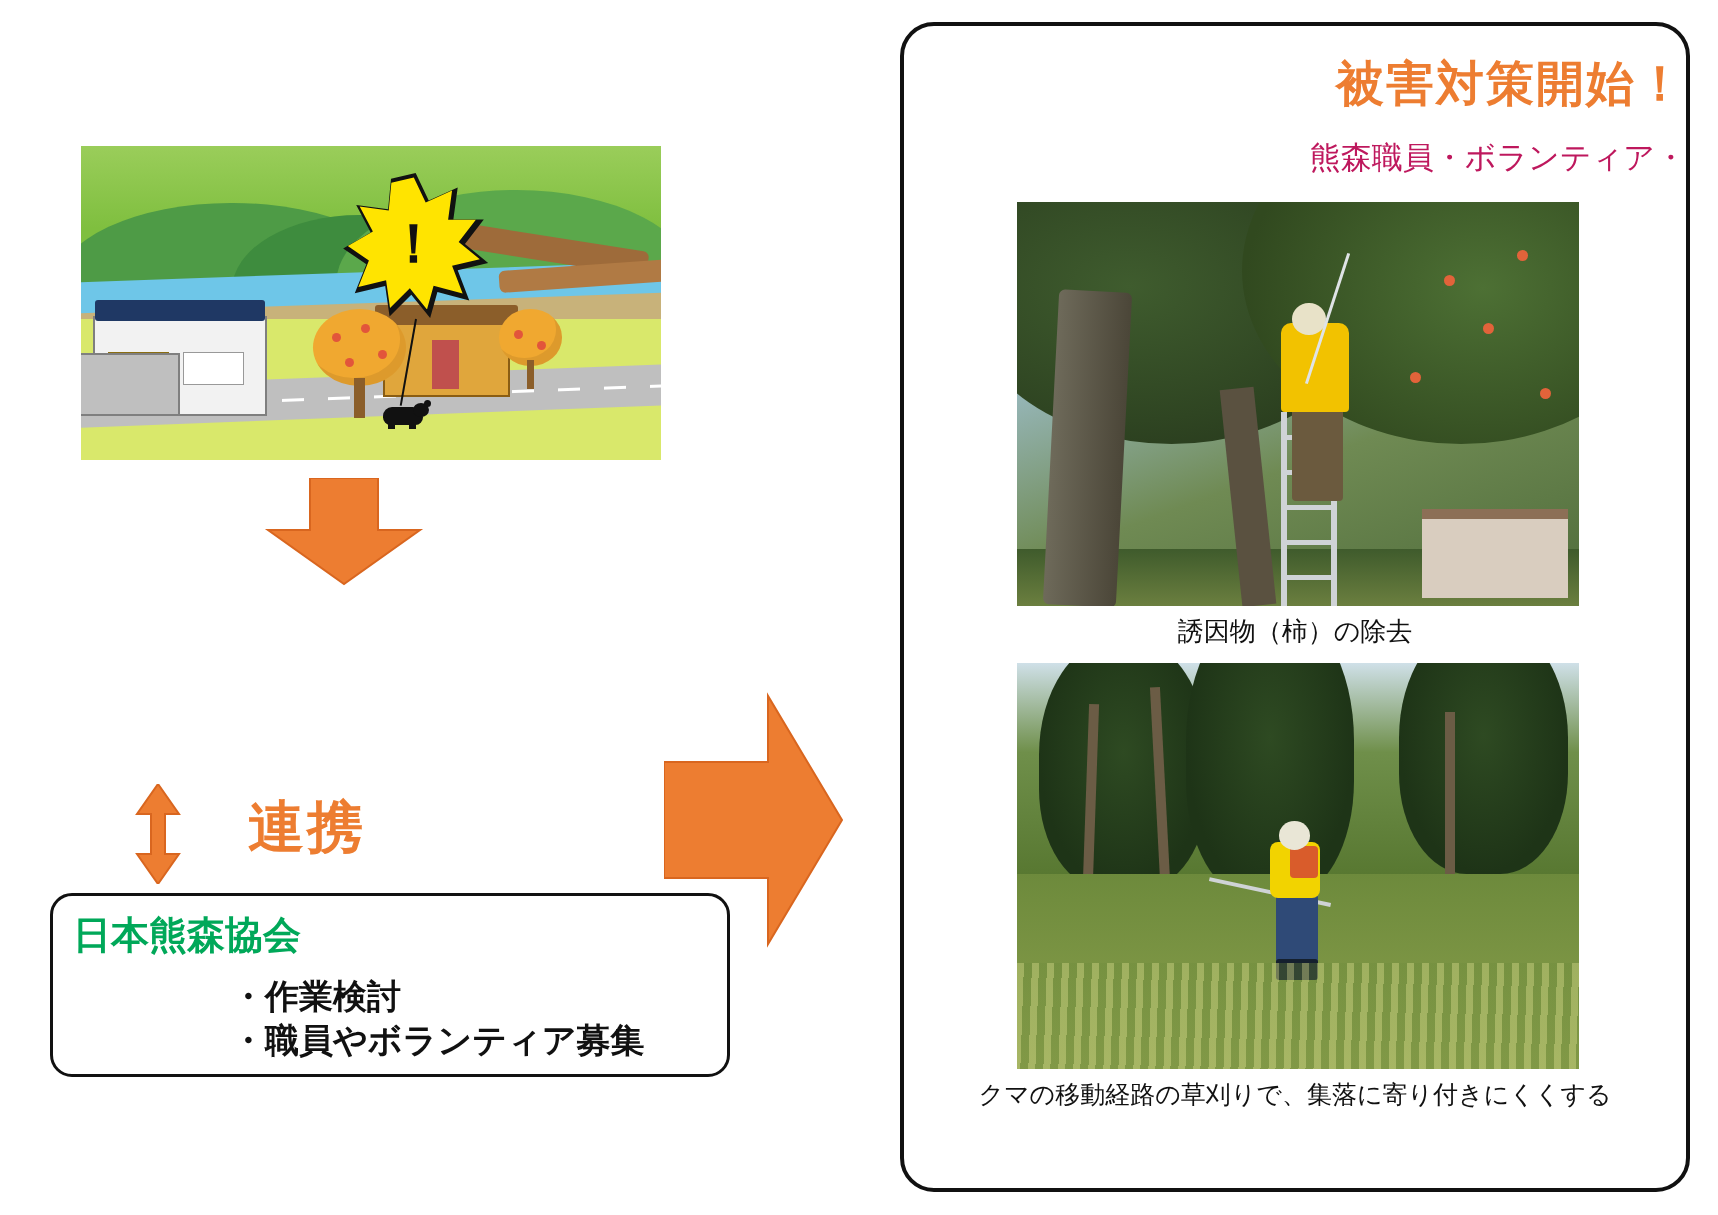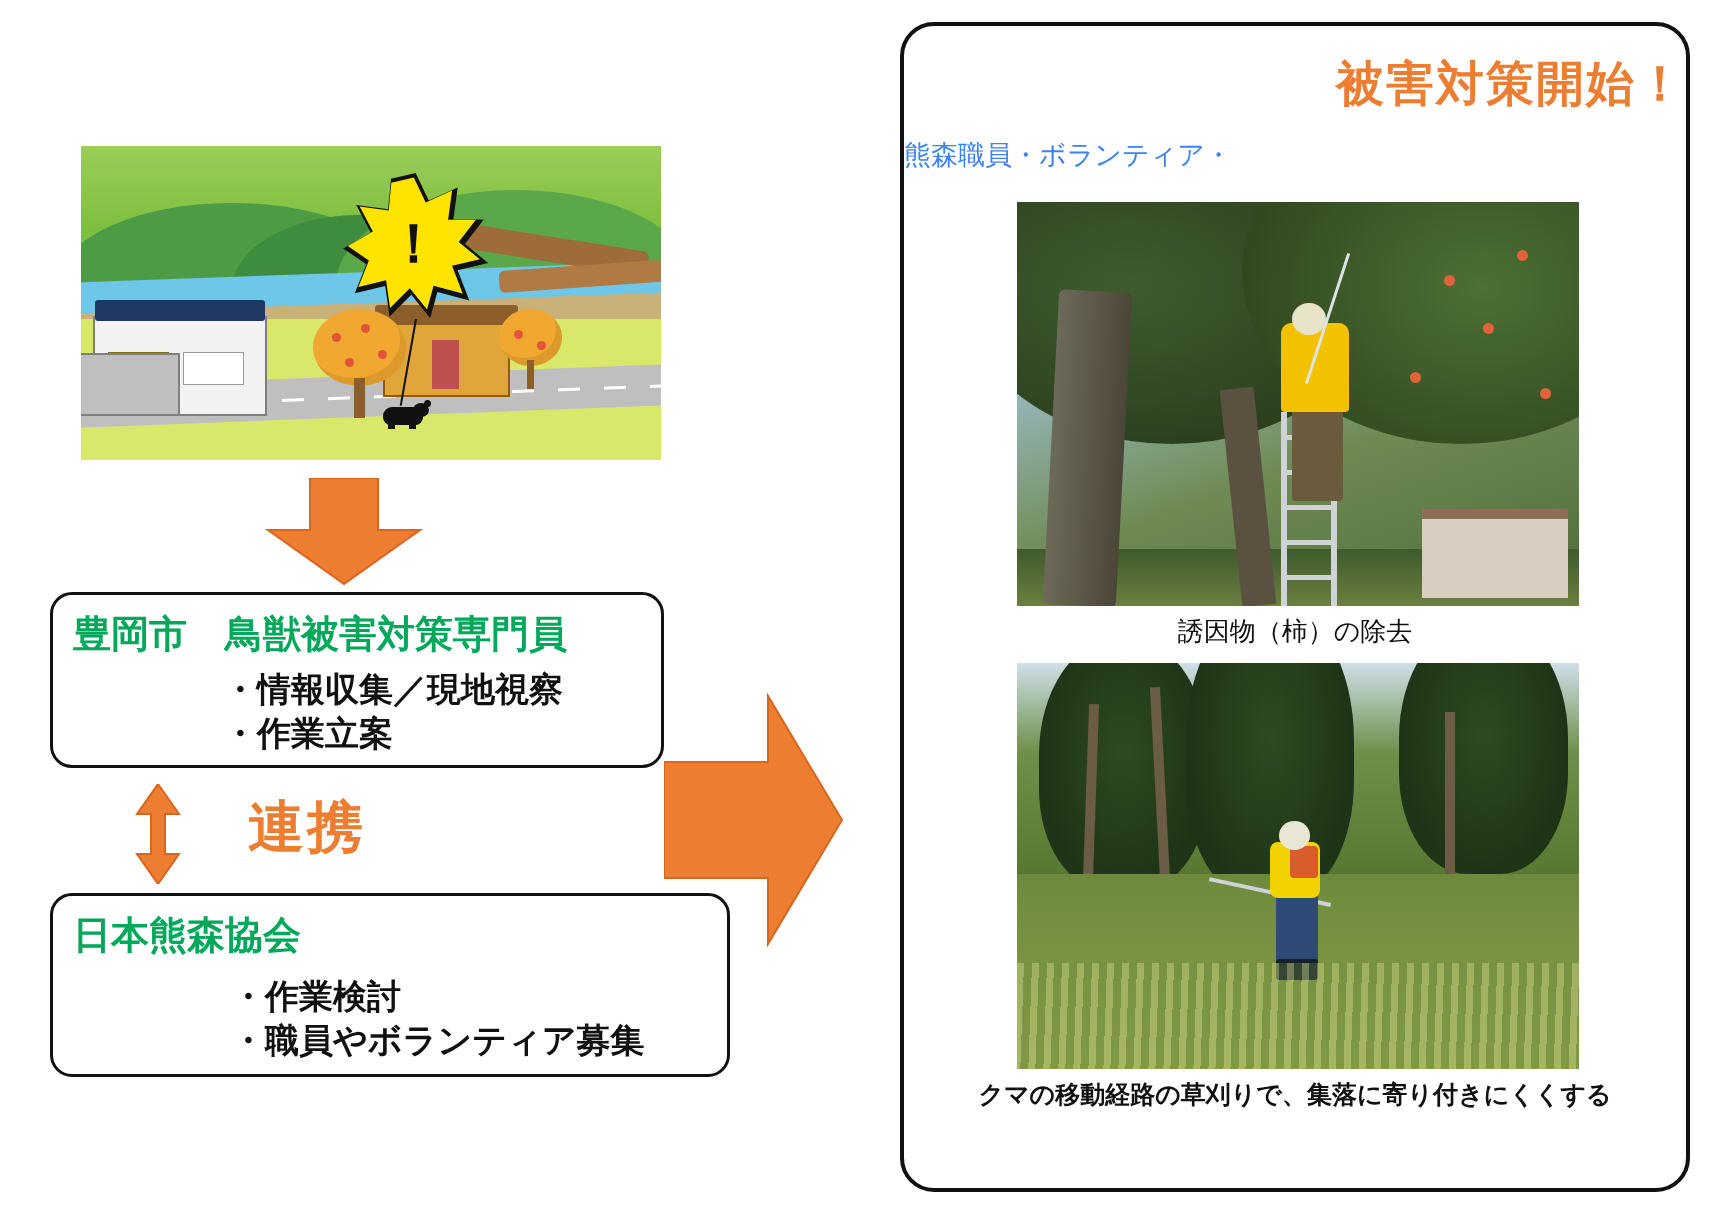--- a/index.html
+++ b/index.html
@@ -160,36 +160,36 @@
     background:#ffffff;
   }
   .right-title {
     position:absolute; left:0; top:26px; width:100%;
     text-align:right;
     font-size:48px; font-weight:bold; color:#ED7D31;
     letter-spacing:2px;
   }
   .right-sub {
     position:absolute; left:0; top:110px; width:100%;
-    text-align:left;
-    font-size:27px; color:#3b82f6; line-height:1.45;
+    text-align:right;
+    font-size:31px; color:#be185d; line-height:1.45;
   }
   .photo {
     position:absolute;
     background:#7d8b5a;
     overflow:hidden;
   }
   .photo1 { left:113px; top:176px; width:562px; height:404px; }
   .photo2 { left:113px; top:637px; width:562px; height:406px; }
   .cap {
     position:absolute; width:100%; text-align:center;
     font-size:26px; color:#111;
   }
   .cap1 { left:0; top:588px; }
-  .cap2 { left:0; top:1052px; font-size:25px;font-weight:bold; }
+  .cap2 { left:0; top:1052px; font-size:25px; }
 
   
   .p1-sky { position:absolute; left:0; top:0; width:100%; height:100%;
             background:linear-gradient(160deg,#bcd8e8 0%,#9fc0cf 25%,#6f8a53 60%,#4e6b3a 100%); }
   .p1-canopy { position:absolute; left:-10%; top:-18%; width:75%; height:78%;
             background:radial-gradient(ellipse at 40% 50%, #3f5c2e 0%, #2f4522 60%, #24341a 100%);
             border-radius:50%; }
   .p1-canopy2 { position:absolute; right:-18%; top:-26%; width:78%; height:86%;
             background:radial-gradient(ellipse at 55% 55%, #4d7034 0%, #31491f 70%);
             border-radius:50%; }
@@ -306,25 +306,20 @@
     <div class="burst-text">！</div>
 
   </div>
 
   <div class="arrow-down">
     <svg width="160" height="108" viewBox="0 0 160 108">
       <polygon points="46,0 114,0 114,52 156,52 80,106 4,52 46,52" fill="#ED7D31" stroke="#D9661F" stroke-width="2"></polygon>
     </svg>
   </div>
 
-  <div class="rbox box1">
-    <div class="box-head">豊岡市　鳥獣被害対策専門員</div>
-    <div class="box-line b1l1">・情報収集／現地視察</div>
-    <div class="box-line b1l2">・作業立案</div>
-  </div>
 
   <div class="v-arrow">
     <svg width="46" height="100" viewBox="0 0 46 100">
       <polygon points="23,0 44,30 30,30 30,70 44,70 23,100 2,70 16,70 16,30 2,30" fill="#ED7D31" stroke="#D9661F" stroke-width="2"></polygon>
     </svg>
   </div>
   <div class="renkei">連携</div>
 
   <div class="rbox box2">
     <div class="box-head">日本熊森協会</div>

